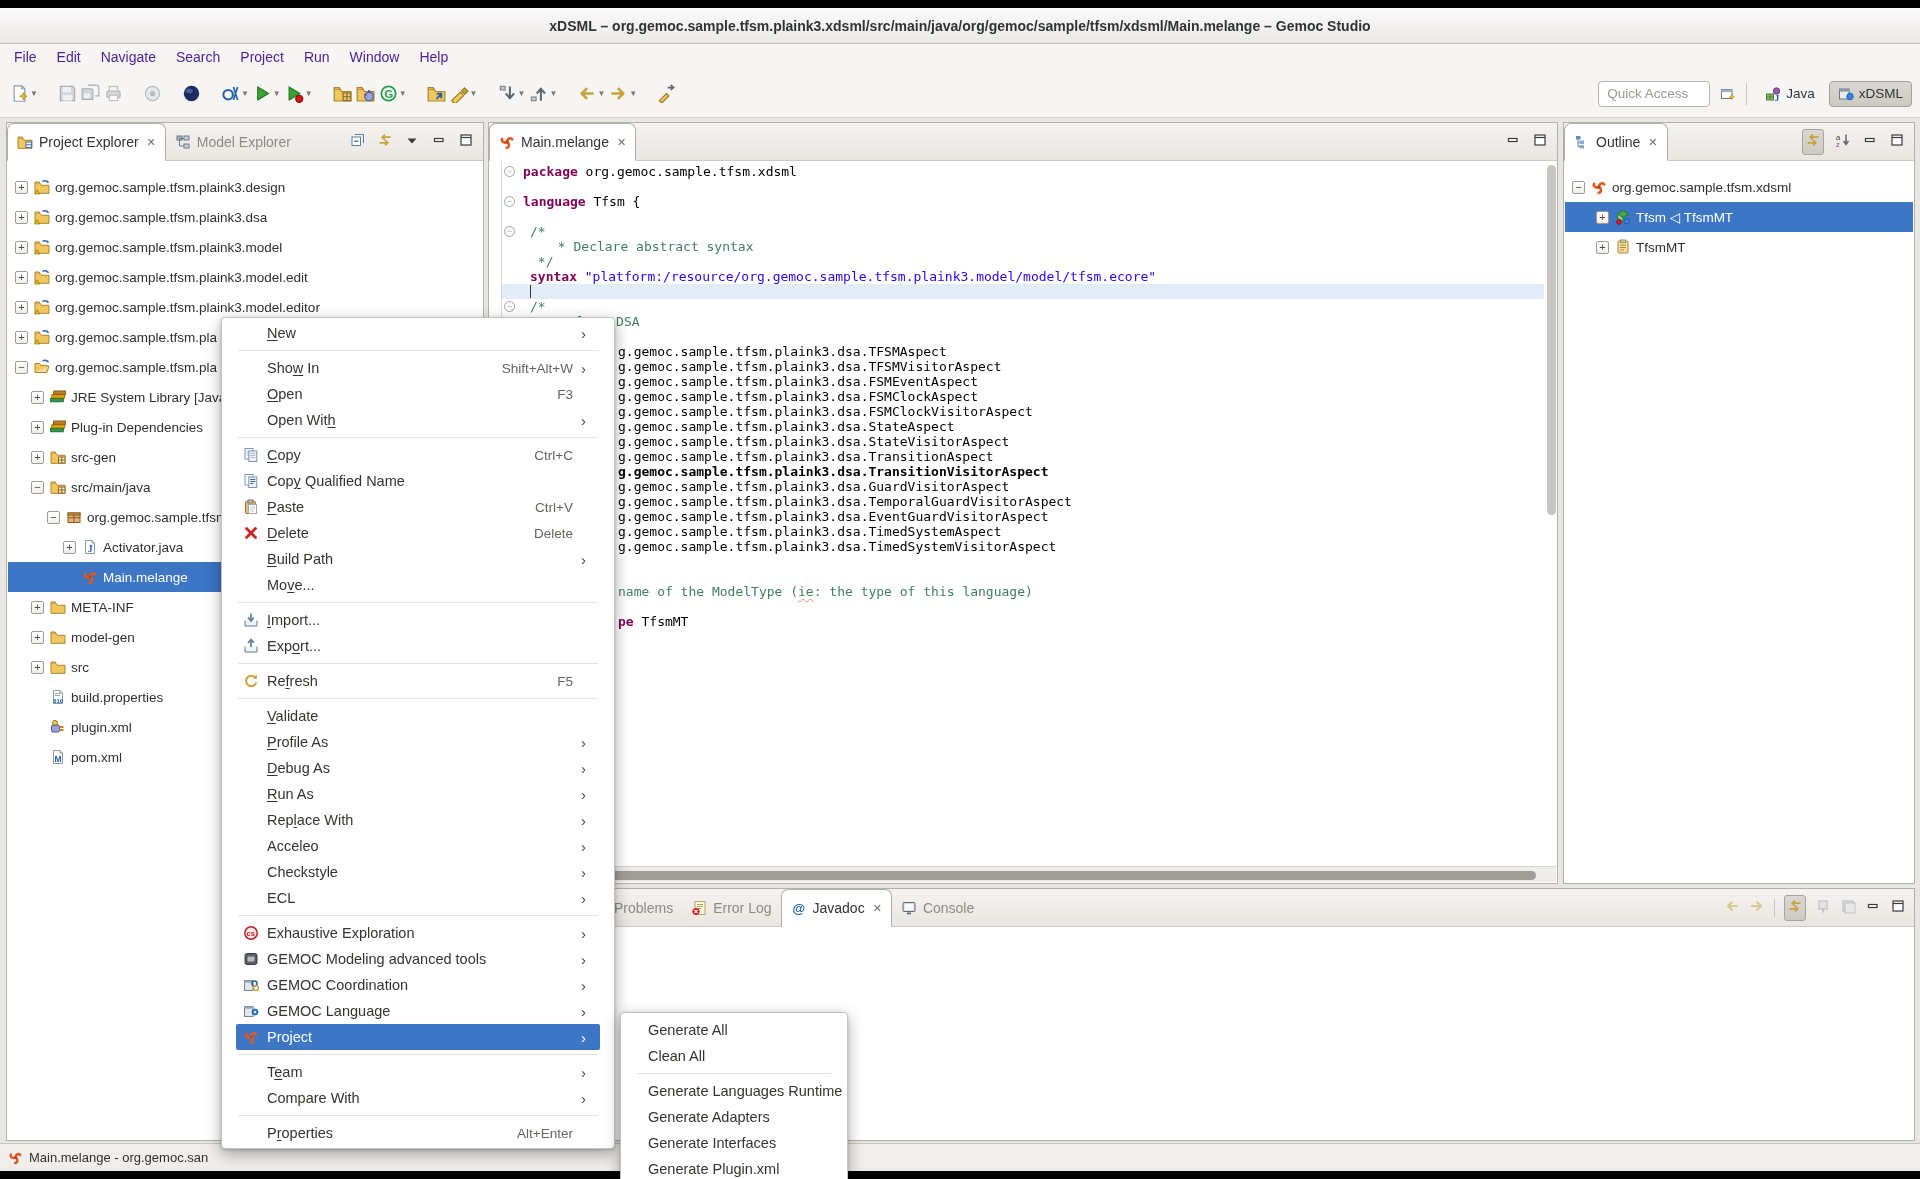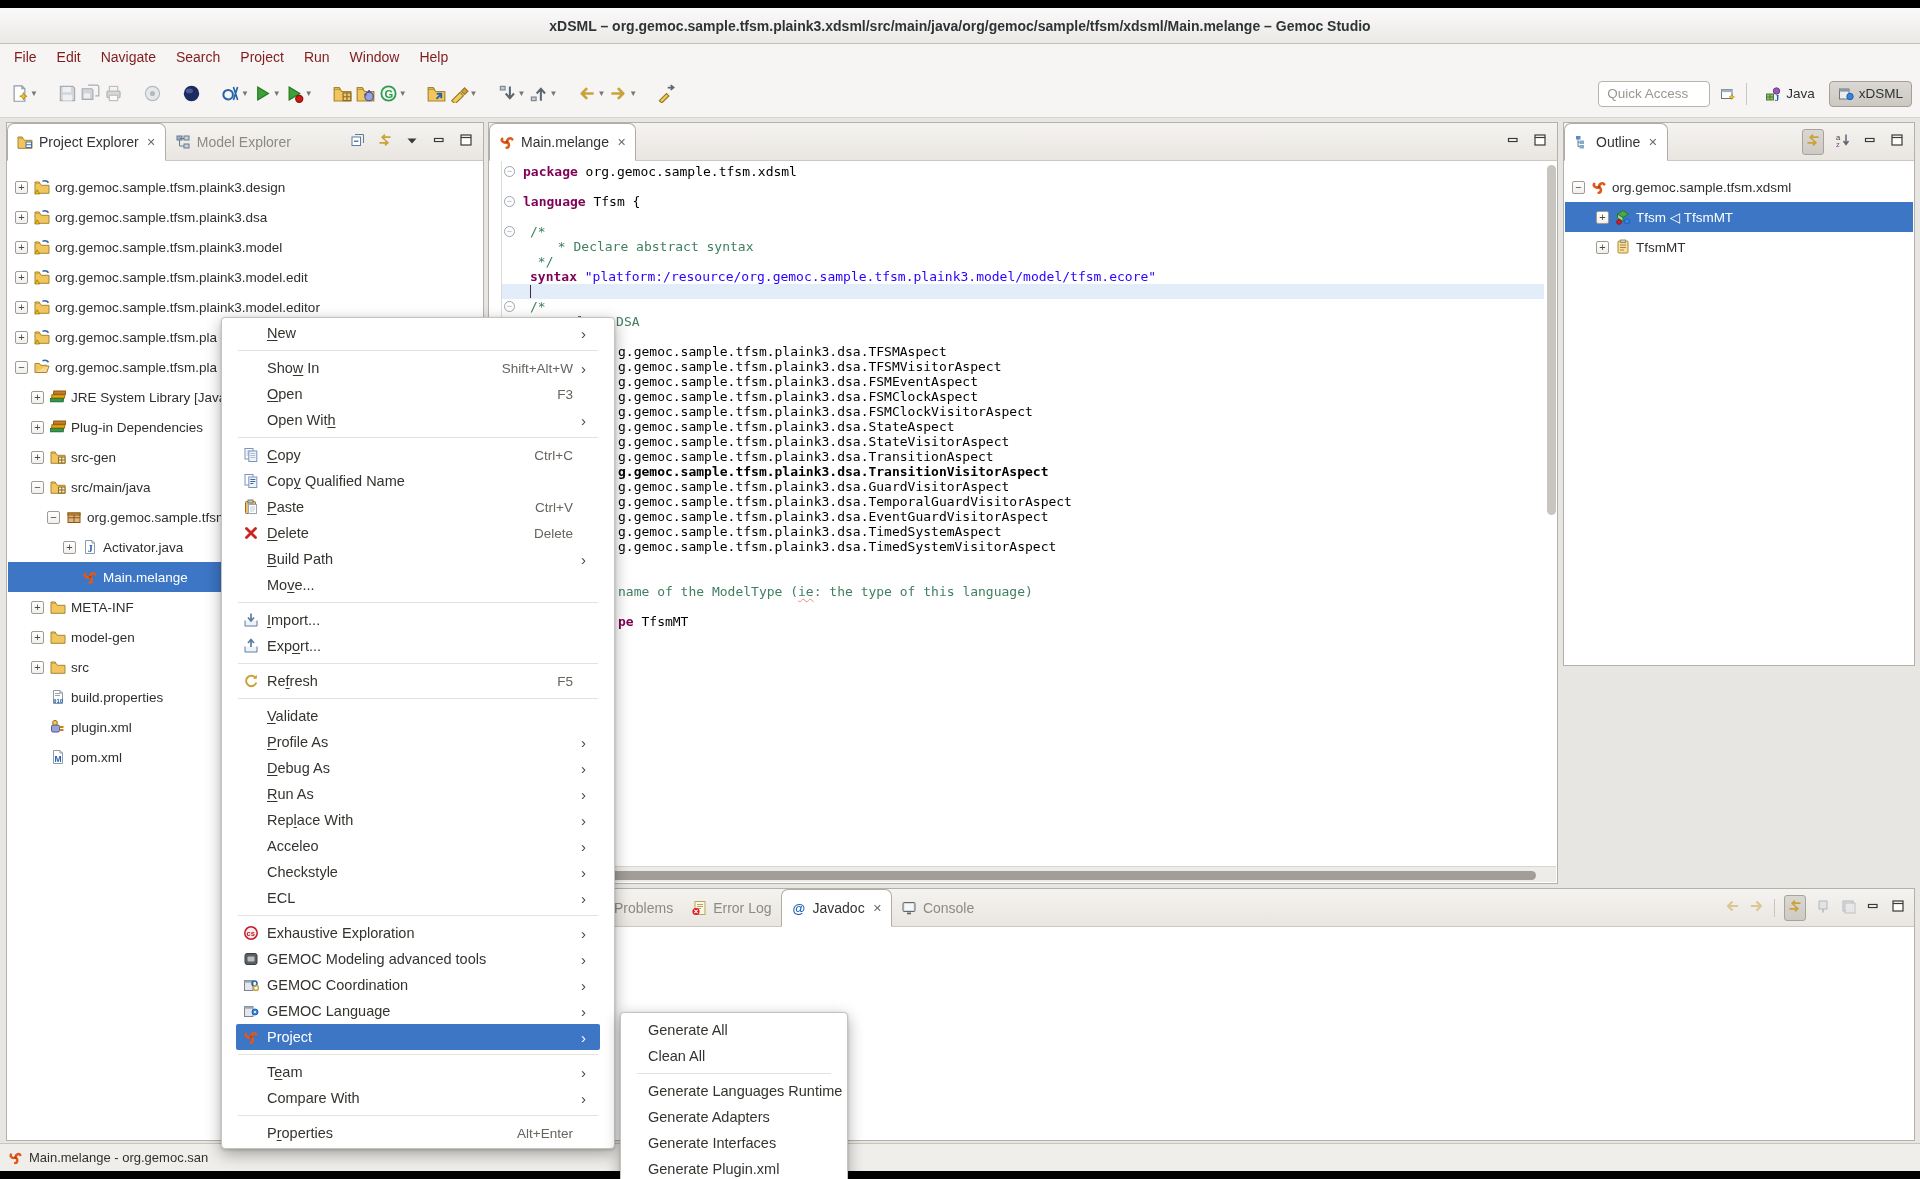--- a/index.html
+++ b/index.html
@@ -3,21 +3,21 @@
 <meta charset="utf-8">
 <style>
   *{box-sizing:border-box;margin:0;padding:0}
   html,body{background:#000}
   body{font-family:"Liberation Sans",sans-serif;}
   .screen{position:relative;width:1920px;height:1179px;background:#e8e6e2;overflow:hidden}
   .topbar{position:absolute;left:0;top:0;width:100%;height:8px;background:#000}
   .botbar{position:absolute;left:0;top:1171px;width:100%;height:8px;background:#000}
   .titlebar{position:absolute;left:0;top:8px;width:100%;height:36px;background:linear-gradient(#fbfafa,#ebe9e6);border-bottom:1px solid #c3bfba;display:flex;align-items:center;justify-content:center;font-size:14px;font-weight:bold;color:#2e3436}
   .menubar{position:absolute;left:0;top:44px;width:100%;height:26px;background:#f6f5f3;display:flex;align-items:center;padding-left:4px}
-  .mb-item{padding:3px 10px;font-size:14px;color:#7f1d1d;border-radius:3px}
+  .mb-item{padding:3px 10px;font-size:14px;color:#4c1d95;border-radius:3px}
   .toolbar{position:absolute;left:0;top:70px;width:100%;height:48px;background:#f6f5f3;border-bottom:1px solid #d7d4cf;display:flex;align-items:center;padding:0 8px}
   .tb-btn{display:flex;align-items:center;height:30px;padding:0 2px;border-radius:3px}
   .tb-btn .ic{width:19px;height:19px}
   .tb-gap{width:16px}
   .chev{font-size:8px;color:#7a766f;margin-left:1px;align-self:center}
   .dim{opacity:.5}
   .tb-right{margin-left:auto;display:flex;align-items:center;gap:10px}
   .qa-input{width:112px;height:26px;border:1px solid #b7b3ad;border-radius:4px;background:#fff;font-size:13.5px;padding:0 8px;color:#3a3a3a}
   .qa-input::placeholder{color:#9b968f}
   .persp-btn{display:flex;align-items:center;gap:5px;font-size:13.5px;color:#2e3436;padding:4px 8px;border-radius:4px}
@@ -640,21 +640,21 @@
         <div class="code-line" style="left: 129px; top: 378px;"><span class="pl">g.gemoc.sample.tfsm.plaink3.dsa.TimedSystemVisitorAspect</span></div>
         <div class="code-line" style="left: 129px; top: 423px;"><span class="cm">name of the ModelType (</span><span class="cm spell">ie</span><span class="cm">: the type of this language)</span></div>
         <div class="code-line" style="left: 129px; top: 453px;"><span class="kw">pe</span><span class="pl"> TfsmMT</span></div>
       </div>
     <div class="vscroll"></div>
     <div class="hscroll-track">
       <div class="hscroll"></div>
     </div>
   </div>
 
-  <div class="panel" style="left:1563px;top:122px;width:352px;height:544px">
+  <div class="panel" style="left:1563px;top:122px;width:352px;height:762px">
     <div class="ptab-row" id="ol-tabs">
         <div class="ptab active">
           <span class="ic">
             <svg viewBox="0 0 16 16" xmlns="http://www.w3.org/2000/svg">
               <rect x="2" y="2" width="4.5" height="3.5" fill="#5b8bc9"></rect>
               <rect x="5.5" y="6.5" width="4.5" height="3.5" fill="#88a9cf"></rect>
               <rect x="5.5" y="11" width="4.5" height="3.5" fill="#88a9cf"></rect>
               <path d="M4 5.5 v7 h1.5 M4 8.25 h1.5" fill="none" stroke="#68798c"></path>
             </svg>
           </span>

